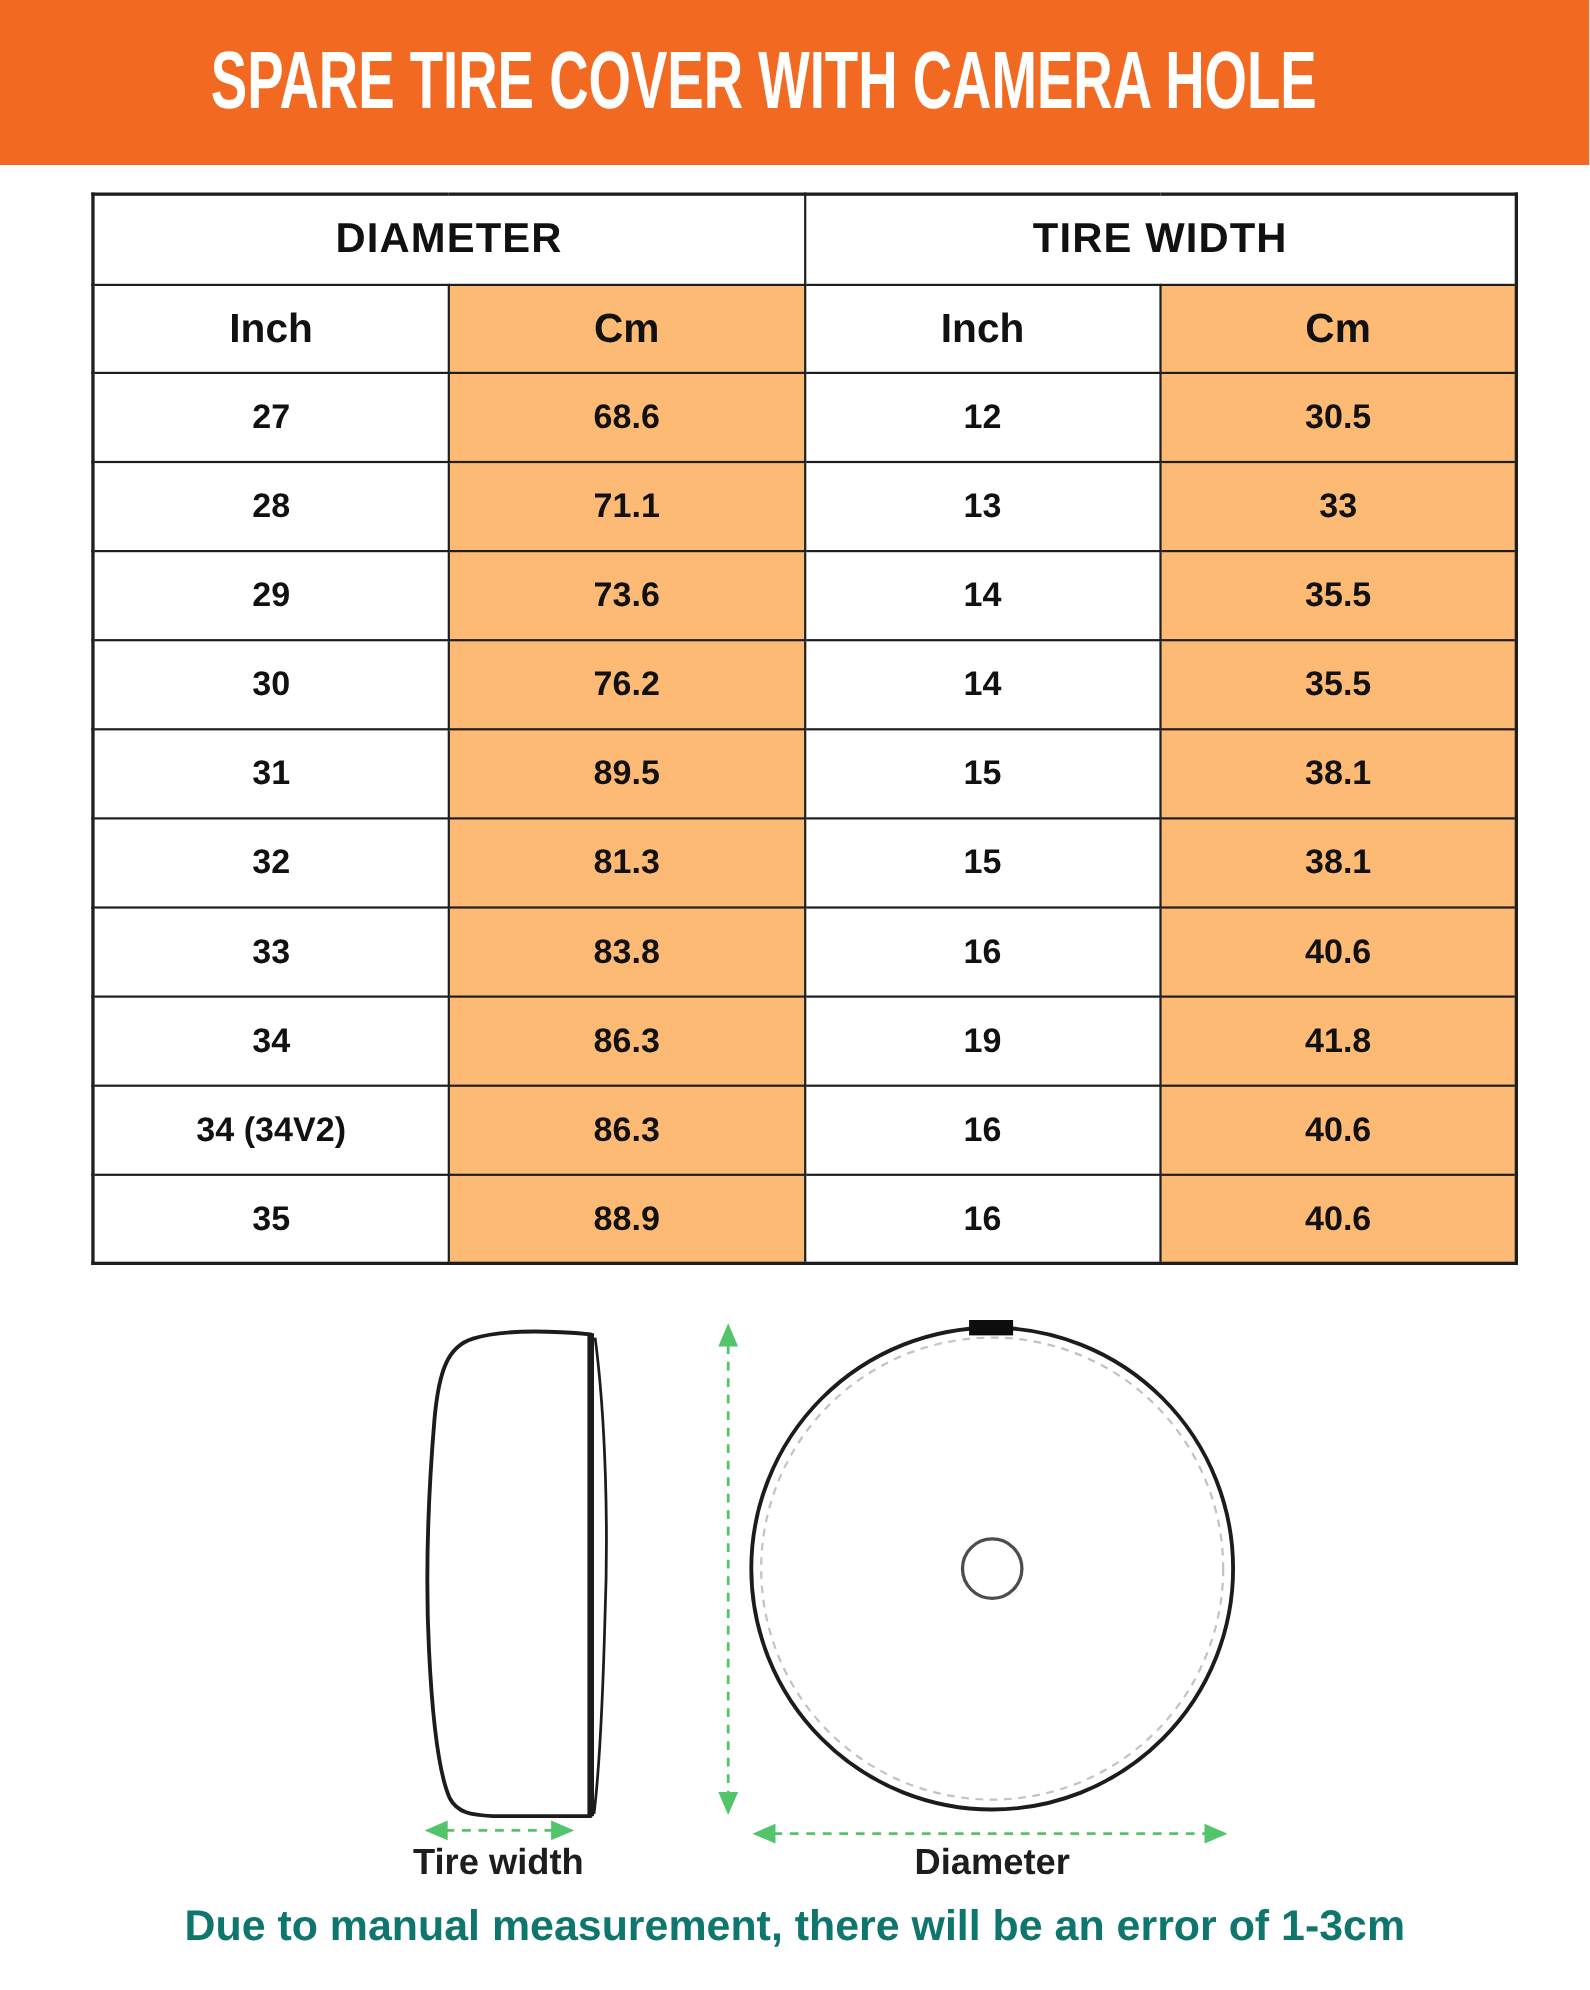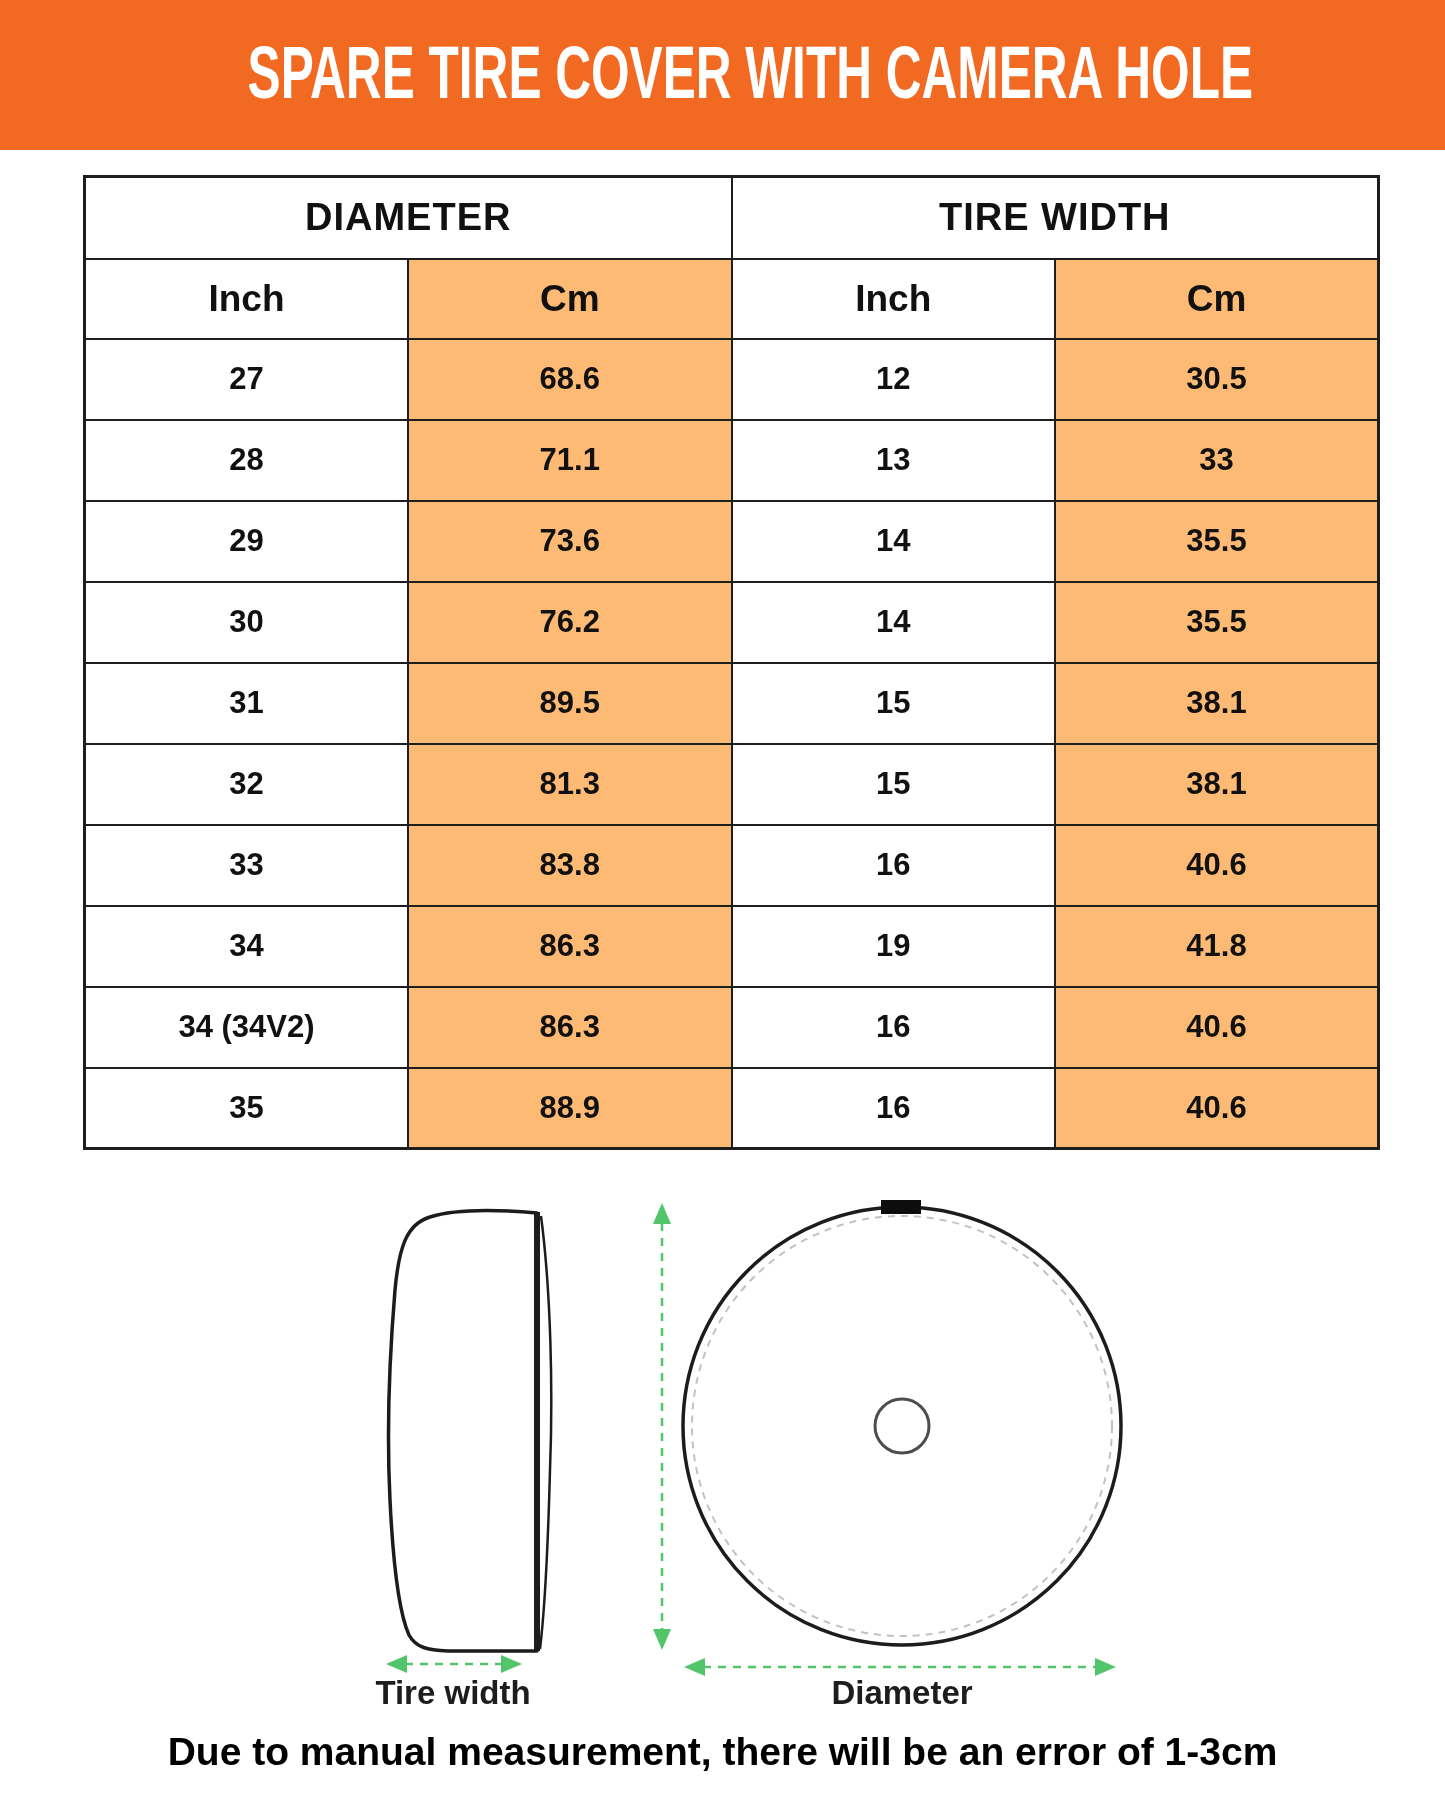--- a/index.html
+++ b/index.html
@@ -7,21 +7,21 @@
     width:1445px;height:1809px;
     background:#ffffff;
     font-family:"Liberation Sans", sans-serif;
     position:relative;
     overflow:hidden;
   }
   
   .banner{
     position:absolute;left:0;top:0;width:1445px;height:150px;
     background:#f26a22;
-    display:flex;align-items:center;justify-content:flex-start;
+    display:flex;align-items:center;justify-content:flex-end;
   }
   .banner-title{
     color:#ffffff;
     font-size:74px;
     font-weight:bold;
     letter-spacing:0px;
     white-space:nowrap;
     display:inline-block;
     transform:scaleX(0.67);
     transform-origin:center center;
@@ -62,21 +62,21 @@
     position:absolute;
     font-size:33px;font-weight:bold;color:#1d1d1d;
     text-align:center;width:300px;
   }
   #tire-width-label{left:303px;top:1674px;}
   #diameter-label{left:752px;top:1674px;}
   .note{
     position:absolute;left:0;top:1730px;width:1445px;
     text-align:center;
     font-size:39px;font-weight:bold;
-    color:#000000;
+    color:#0f766e;
   }
 </style>
 </head>
 <body>
 
 <div class="banner">
   <span class="banner-title">SPARE TIRE COVER WITH CAMERA HOLE</span>
 </div>
 
 <table class="size-table">

